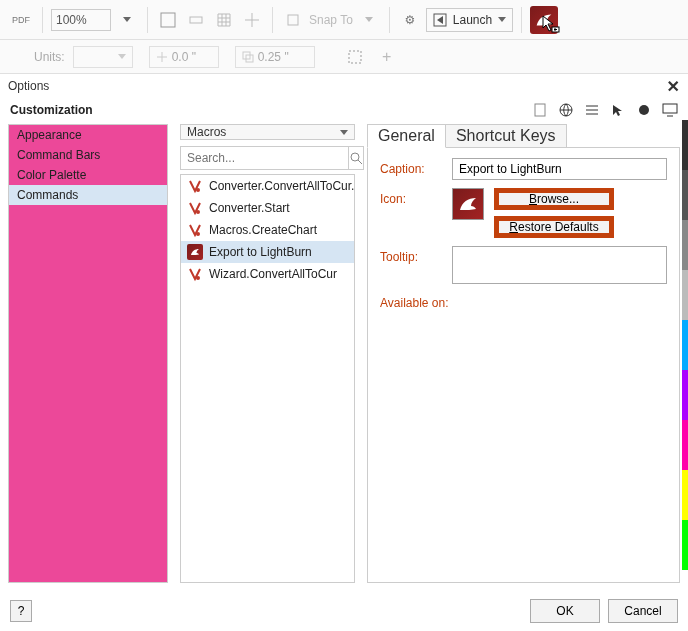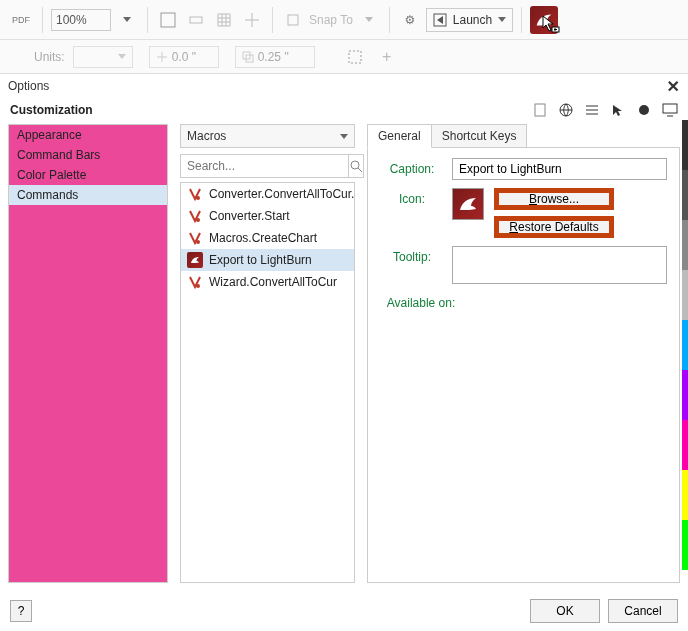--- a/index.html
+++ b/index.html
@@ -18,38 +18,38 @@
   .close-x { font-size:16px; font-weight:bold; cursor:default;}
   .cust-header { display:flex; align-items:center; justify-content:space-between; padding: 4px 10px 6px 10px; }
   .cust-header .title { font-weight: bold; font-size: 12px; color:#222;}
   .cust-icons { display:flex; gap:10px; align-items:center; color:#444; }
   .cust-icons .ci { width:16px; height:16px; display:flex; align-items:center; justify-content:center;}
   .main { display:flex; padding: 0 8px 8px 8px; height: calc(631px - 40px - 34px - 24px - 28px - 38px); }
   .sidebar { width: 160px; border:1px solid #ccc; background:#ec4899; }
   .sidebar-item { padding: 3px 8px; font-size:12px; color:#222; cursor:default;}
   .sidebar-item.sel { background:#d6e5f3; }
   .center { width: 175px; margin-left: 12px; display:flex; flex-direction:column; }
-  .combo { border:1px solid #ccc; height:24px; display:flex; align-items:center; justify-content:space-between; padding:0 6px; font-size:12px; color:#333; background:#f7f7f7;}
+  .combo { border:1px solid #ccc; height:16px; display:flex; align-items:center; justify-content:space-between; padding:0 6px; font-size:12px; color:#333; background:#f7f7f7;}
   .search-row { display:flex; margin-top:6px; }
   .search-input { flex:1; border:1px solid #ccc; height:24px; padding:0 6px; font-size:12px; color:#aaa; border-right:none;}
   .search-btn { width:28px; height:24px; border:1px solid #ccc; display:flex; align-items:center; justify-content:center; color:#888; }
   .cmd-list { border:1px solid #ccc; flex:1; margin-top:4px; background:#fff; overflow:hidden;}
   .cmd-item { display:flex; align-items:center; gap:6px; padding:3px 6px; font-size:12px; color:#222; }
   .cmd-item.sel { background:#d6e5f3; }
   .cmd-icon { width:16px; height:16px; display:flex; align-items:center; justify-content:center;}
   .vba-icon svg { width:16px; height:16px; }
   .lb-small { width:16px; height:16px; background:linear-gradient(135deg,#7a1b1b,#a32323); border-radius:2px; display:flex; align-items:center; justify-content:center;}
   .lb-small svg { width:12px; height:12px; }
   .right { flex:1; margin-left:12px; display:flex; flex-direction:column;}
   .tab-strip { display:flex; height:24px; }
-  .tab { border:1px solid #ccc; padding:0 10px; display:flex; align-items:center; font-size:12px; color:#333; margin-right:-1px; background:#f5f5f5;}
+  .tab { border:1px solid #ccc; padding:0 10px; display:flex; align-items:center; font-size:16px; color:#333; margin-right:-1px; background:#f5f5f5;}
   .tab.active { background:#fff; border-bottom-color:#fff; position:relative; z-index:2;}
   .tab-panel { border:1px solid #ccc; flex:1; background:#fff; margin-top:-1px; padding:10px 12px; }
   .form-row { display:flex; align-items:flex-start; margin-bottom:8px; }
-  .form-label { width:72px; text-align:center; padding-right:8px; color:#15803d; padding-top:4px; font-size:12px;}
+  .form-label { width:72px; text-align:left; padding-right:8px; color:#c2410c; padding-top:4px; font-size:12px;}
   .text-input { flex:1; border:1px solid #aaa; height:22px; padding:0 6px; font-size:12px;}
   .icon-cell { display:flex; gap:10px; align-items:flex-start;}
   .icon-preview { width:32px; height:32px; background:linear-gradient(135deg,#7a1b1b,#a32323); border:1px solid #999; display:flex; align-items:center; justify-content:center;}
   .icon-preview svg { width:24px; height:24px;}
   .btn-stack { display:flex; flex-direction:column; gap:6px;}
   .btn { border:5px solid #c2410c; background:#f3f3f3; height:22px; width:120px; font-size:12px; display:flex; align-items:center; justify-content:center;}
   .btn u { text-decoration: underline;}
   .tooltip-box { flex:1; border:1px solid #aaa; height:38px;}
   .footer { position:absolute; bottom:8px; left:10px; right:10px; display:flex; align-items:center; justify-content:space-between;}
   .q-btn { width:22px; height:22px; border:1px solid #aaa; display:flex; align-items:center; justify-content:center; background:#f3f3f3;}

